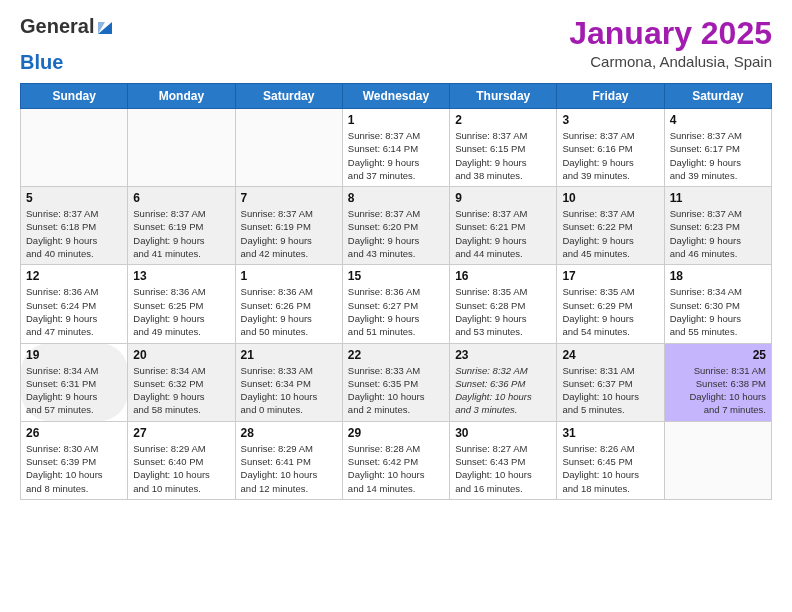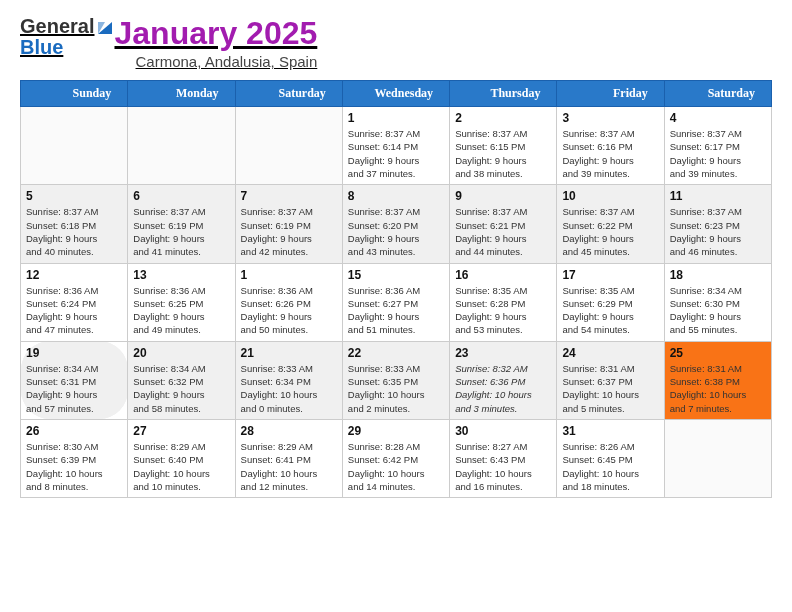--- a/index.html
+++ b/index.html
@@ -8,31 +8,30 @@
       background: #fff;
       width: 792px;
       min-height: 612px;
     }
     .page {
       width: 792px;
       padding: 16px 20px 16px 20px;
     }
     .header {
       display: flex;
-      justify-content: flex-start;
+      justify-content: space-between;
       align-items: flex-start;
       margin-bottom: 10px;
-      text-decoration: underline;
     }
     .logo {
       display: flex;
       align-items: center;
     }
     .logo-general { color: #333; }
-    .logo-blue { color: #1a6bbf; }
+    .logo-blue { color: #1a6bbf; margin-top: 15px; }
     .title-block {
       text-align: right;
     }
     .title-month {
       font-size: 32px;
       font-weight: bold;
       color: #a21caf;
       line-height: 1.1;
     }
     .title-location {
@@ -43,24 +42,23 @@
     .calendar {
       width: 100%;
       border-collapse: collapse;
       border: 1px solid #ccc;
     }
     .calendar th {
       background-color: #2979c9;
       color: #fff;
       font-size: 12px;
       font-weight: bold;
-      text-align: right;
-      padding: 5px 16px;
+      text-align: center;
+      padding: 5px 2px;
       border: 1px solid #1a60ad;
-      font-family: Liberation Serif, serif;
     }
     .calendar td {
       width: calc(100%/7);
       vertical-align: top;
       font-size: 10px;
       color: #333;
       padding: 4px 5px;
       border: 1px solid #ccc;
       min-height: 80px;
       background: #fff;
@@ -292,21 +290,21 @@
 Daylight: 10 hours
 and 3 minutes.</div>
           </td>
           <td style="background: rgb(240, 240, 240);">
             <span class="day-number">24</span>
             <div class="day-info" style="white-space: pre-line;">Sunrise: 8:31 AM
 Sunset: 6:37 PM
 Daylight: 10 hours
 and 5 minutes.</div>
           </td>
-          <td style="background: #f97316;">
+          <td style="background: #c4b5fd; text-align: right;">
             <span class="day-number">25</span>
             <div class="day-info" style="white-space: pre-line;">Sunrise: 8:31 AM
 Sunset: 6:38 PM
 Daylight: 10 hours
 and 7 minutes.</div>
           </td>
         </tr>
         <tr>
           <td>
             <span class="day-number">26</span>

